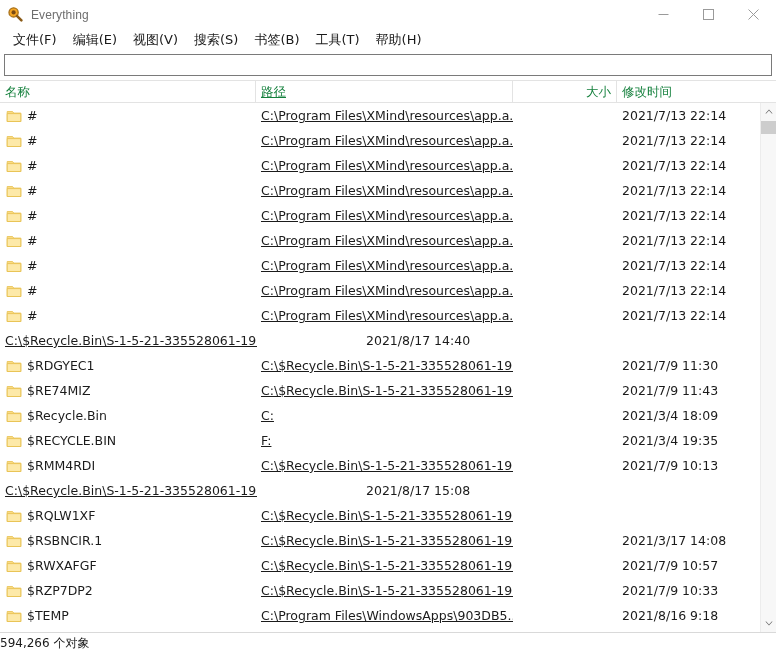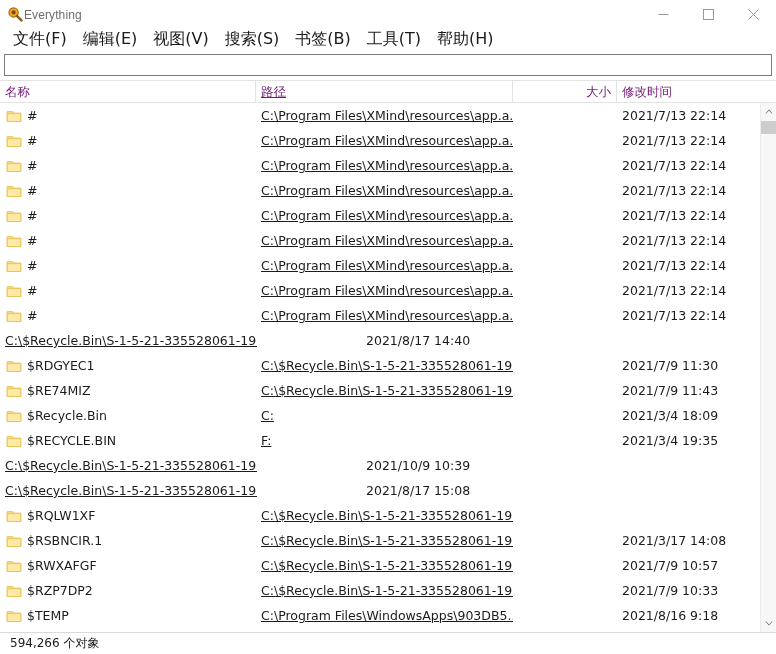--- a/index.html
+++ b/index.html
@@ -32,20 +32,21 @@
     background: #ffffff;
     display: flex;
     align-items: center;
     position: relative;
     border-bottom: 0;
   }
   .title-left {
     display: flex;
     align-items: center;
     padding-left: 7px;
+    gap: 7px;
   }
   .app-icon {
     width: 17px;
     height: 17px;
     position: relative;
     flex: 0 0 auto;
   }
   .app-icon svg { display: block; }
   .app-title {
     font-size: 12px;
@@ -74,21 +75,21 @@
   
   .menubar {
     height: 22px;
     min-height: 22px;
     display: flex;
     align-items: center;
     padding-left: 5px;
     background: #ffffff;
   }
   .menu-item {
-    font-size: 16px;
+    font-size: 13px;
     color: #1a1a1a;
     padding: 2px 8px 3px 8px;
     cursor: default;
     white-space: nowrap;
     font-family: "DejaVu Sans", "Liberation Sans", sans-serif;
   }
 
   
   .searchbar-wrap {
     padding: 3px 4px 4px 4px;
@@ -118,21 +119,21 @@
   .header-row {
     height: 22px;
     display: flex;
     background: #ffffff;
     border-bottom: 1px solid #e3e3e3;
     position: relative;
     box-sizing: border-box;
   }
   .hcell {
     font-size: 12.5px;
-    color: #701a75;
+    color: #15803d;
     display: flex;
     align-items: center;
     box-sizing: border-box;
     padding: 0 5px;
     border-right: 1px solid #e3e3e3;
     height: 22px;
     overflow: hidden;
     white-space: nowrap;
     cursor: default;
     font-family: "DejaVu Sans", "Liberation Sans", sans-serif;
@@ -211,21 +212,21 @@
   }
 
   
   .statusbar {
     height: 21px;
     min-height: 21px;
     display: flex;
     align-items: center;
     background: #ffffff;
     border-top: 1px solid #d9d9d9;
-    padding-left: 10px;
+    padding-left: 0;
     font-size: 12px;
     color: #1a1a1a;
     font-family: "DejaVu Sans", "Liberation Sans", sans-serif;
   }
 </style>
 </head>
 <body>
 
 <div class="window">
 
@@ -464,23 +465,32 @@
                 <path d="M1.2 5.6 h13.6 v7.9 h-13.6 z" fill="#fde9a8" stroke="#e8c252" stroke-width="0.9"></path>
               </svg>
             </span>
             <span>$RECYCLE.BIN</span>
           </div>
           <div class="cell col-path">F:</div>
           <div class="cell num col-size"></div>
           <div class="cell col-date">2021/3/4 19:35</div>
         </div>
         <div class="row">
-          <div class="cell col-path">C:\$Recycle.Bin\S-1-5-21-335528061-193...</div>
-          <div class="cell num col-size"></div>
-          <div class="cell col-date">2021/10/9 10:39</div>
+          <div class="cell name col-name">
+            <span class="ficon">
+              <svg width="16" height="16" viewBox="0 0 16 16">
+                <path d="M1.2 3.6 h5.4 l1.2 1.5 h7 v8.4 h-13.6 z" fill="#fcdf8a" stroke="#e8c252" stroke-width="0.9"></path>
+                <path d="M1.2 5.6 h13.6 v7.9 h-13.6 z" fill="#fde9a8" stroke="#e8c252" stroke-width="0.9"></path>
+              </svg>
+            </span>
+            <span>$RMM4RDI</span>
+          </div>
+          <div class="cell col-path">C:\$Recycle.Bin\S-1-5-21-335528061-193...</div>
+          <div class="cell num col-size"></div>
+          <div class="cell col-date">2021/7/9 10:13</div>
         </div>
         <div class="row">
           <div class="cell col-path">C:\$Recycle.Bin\S-1-5-21-335528061-193...</div>
           <div class="cell num col-size"></div>
           <div class="cell col-date">2021/8/17 15:08</div>
         </div>
         <div class="row">
           <div class="cell name col-name">
             <span class="ficon">
               <svg width="16" height="16" viewBox="0 0 16 16">

